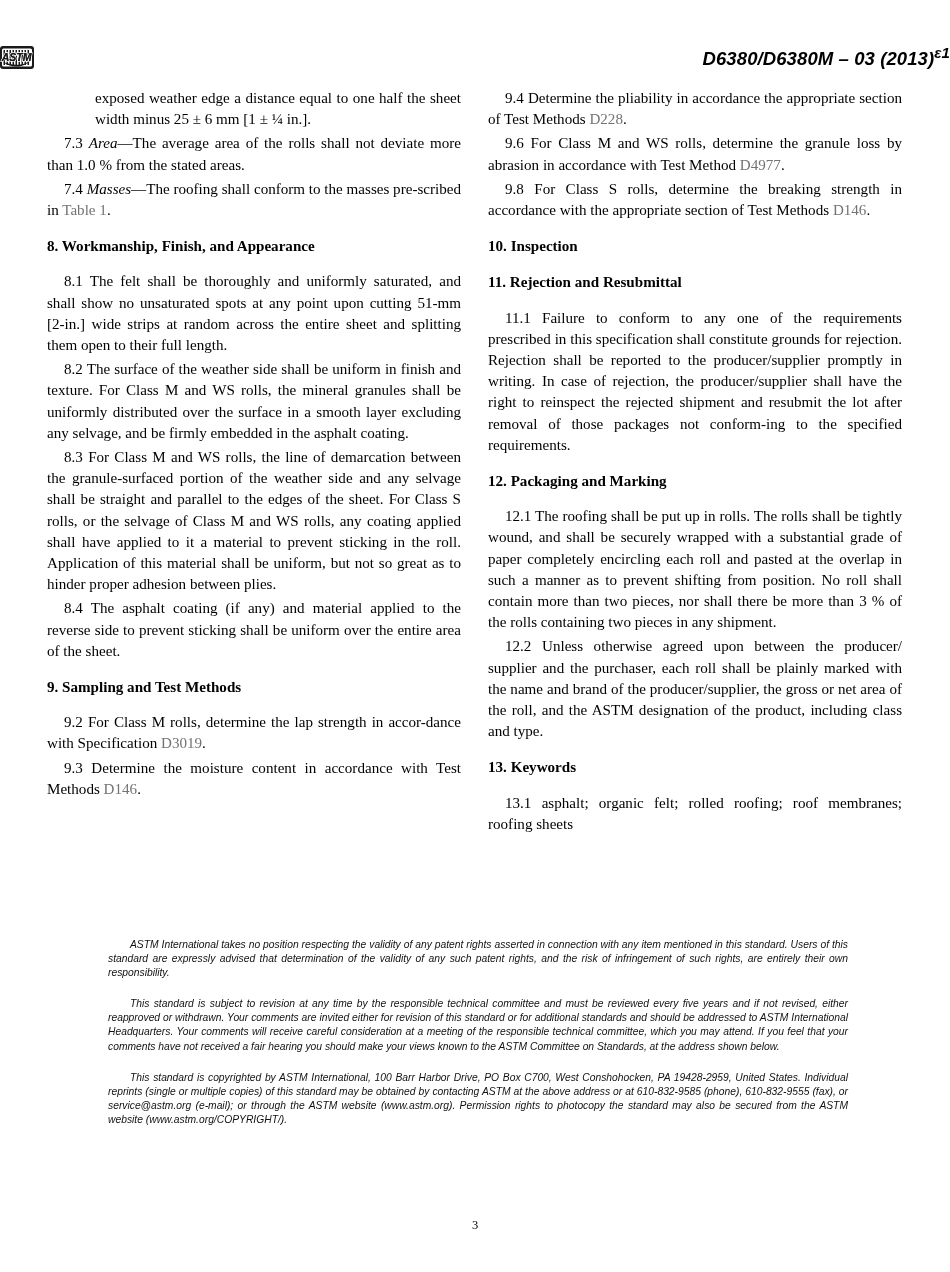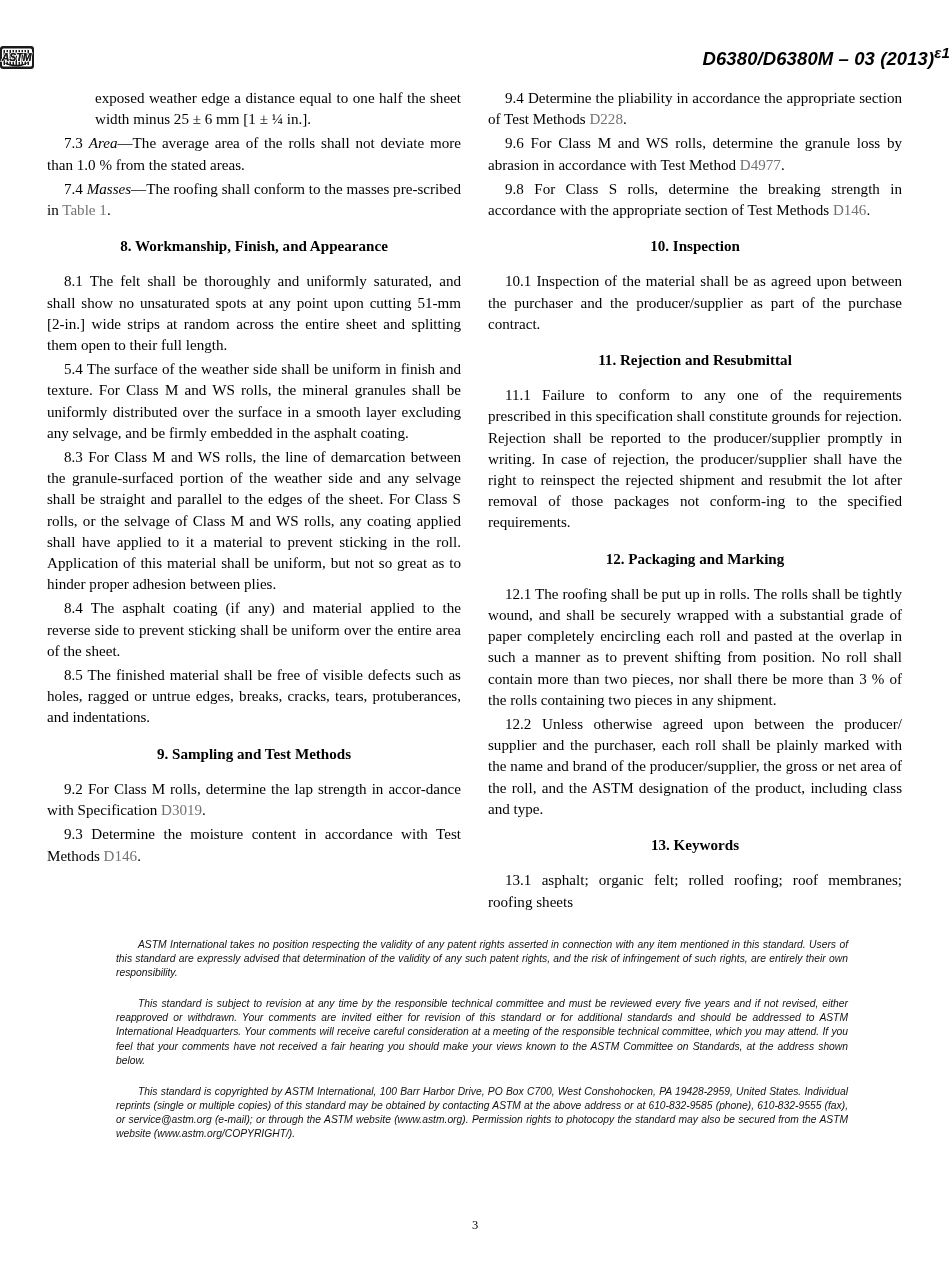--- a/index.html
+++ b/index.html
@@ -70,42 +70,42 @@
     hyphens: manual;
   }
   p.para + p.para { margin-top: 3px; }
   p.para.cont { text-indent: 0; margin-left: 48px; }
 
   h2.section-head {
     margin: 0;
     font-size: 15.1px;
     line-height: 21.2px;
     font-weight: bold;
-    text-align: center;
+    text-align: left;
     text-indent: 0;
   }
   h2.section-head.spaced { margin-top: 15px; }
   h2.section-head + p.para { margin-top: 14px; }
 
   .num { white-space: nowrap; }
   i.term { font-style: italic; }
   a.ref, span.ref {
     color: #737373;
     text-decoration: none;
   }
 
   
   .legal {
     position: absolute;
     left: 108px;
     width: 740px;
     top: 938px;
   }
   .legal p {
-    margin: 0 0 17px 8px;
+    margin: 0 0 17px 0;
     font-family: "Liberation Sans", "DejaVu Sans", sans-serif;
     font-style: italic;
     font-size: 10.3px;
     line-height: 14.1px;
     text-align: justify;
     text-indent: 22px;
     color: #111111;
   }
   .legal p:last-child { margin-bottom: 0; }
   .legal p.blk3 { margin-top: 6px; }
@@ -155,27 +155,26 @@
     <p class="para cont">exposed weather edge a distance equal to one half the sheet width minus 25 ± 6 mm [1 ± ¼ in.].</p>
 
     <p class="para"><span class="num">7.3</span> <i class="term">Area</i><span>—The average area of the rolls shall not deviate more than 1.0 % from the stated areas.</span></p>
 
     <p class="para"><span class="num">7.4</span> <i class="term">Masses</i><span>—The roofing shall conform to the masses pre-scribed in </span><a class="ref" href="#">Table 1</a><span>.</span></p>
 
     <h2 class="section-head spaced">8.  Workmanship, Finish, and Appearance</h2>
 
     <p class="para"><span class="num">8.1</span> <span>The felt shall be thoroughly and uniformly saturated, and shall show no unsaturated spots at any point upon cutting 51-mm [2-in.] wide strips at random across the entire sheet and splitting them open to their full length.</span></p>
 
-    <p class="para"><span class="num">5.4</span> <span>The surface of the weather side shall be uniform in finish and texture. For Class M and WS rolls, the mineral granules shall be uniformly distributed over the surface in a smooth layer excluding any selvage, and be firmly embedded in the asphalt coating.</span></p>
+    <p class="para"><span class="num">8.2</span> <span>The surface of the weather side shall be uniform in finish and texture. For Class M and WS rolls, the mineral granules shall be uniformly distributed over the surface in a smooth layer excluding any selvage, and be firmly embedded in the asphalt coating.</span></p>
 
     <p class="para"><span class="num">8.3</span> <span>For Class M and WS rolls, the line of demarcation between the granule-surfaced portion of the weather side and any selvage shall be straight and parallel to the edges of the sheet. For Class S rolls, or the selvage of Class M and WS rolls, any coating applied shall have applied to it a material to prevent sticking in the roll. Application of this material shall be uniform, but not so great as to hinder proper adhesion between plies.</span></p>
 
     <p class="para"><span class="num">8.4</span> <span>The asphalt coating (if any) and material applied to the reverse side to prevent sticking shall be uniform over the entire area of the sheet.</span></p>
 
-    <p class="para"><span class="num">8.5</span> <span>The finished material shall be free of visible defects such as holes, ragged or untrue edges, breaks, cracks, tears, protuberances, and indentations.</span></p>
 
     <h2 class="section-head spaced">9.  Sampling and Test Methods</h2>
 
 
     <p class="para"><span class="num">9.2</span> <span>For Class M rolls, determine the lap strength in accor-dance with Specification </span><a class="ref" href="#">D3019</a><span>.</span></p>
 
     <p class="para"><span class="num">9.3</span> <span>Determine the moisture content in accordance with Test Methods </span><a class="ref" href="#">D146</a><span>.</span></p>
 
   </div>
 
@@ -184,21 +183,20 @@
     <p class="para"><span class="num">9.4</span> <span>Determine the pliability in accordance the appropriate section of Test Methods </span><a class="ref" href="#">D228</a><span>.</span></p>
 
 
     <p class="para"><span class="num">9.6</span> <span>For Class M and WS rolls, determine the granule loss by abrasion in accordance with Test Method </span><a class="ref" href="#">D4977</a><span>.</span></p>
 
 
     <p class="para"><span class="num">9.8</span> <span>For Class S rolls, determine the breaking strength in accordance with the appropriate section of Test Methods </span><a class="ref" href="#">D146</a><span>.</span></p>
 
     <h2 class="section-head spaced">10.  Inspection</h2>
 
-    <p class="para"><span class="num">10.1</span> <span>Inspection of the material shall be as agreed upon between the purchaser and the producer/supplier as part of the purchase contract.</span></p>
 
     <h2 class="section-head spaced">11.  Rejection and Resubmittal</h2>
 
     <p class="para"><span class="num">11.1</span> <span>Failure to conform to any one of the requirements prescribed in this specification shall constitute grounds for rejection. Rejection shall be reported to the producer/supplier promptly in writing. In case of rejection, the producer/supplier shall have the right to reinspect the rejected shipment and resubmit the lot after removal of those packages not conform-ing to the specified requirements.</span></p>
 
     <h2 class="section-head spaced">12.  Packaging and Marking</h2>
 
     <p class="para"><span class="num">12.1</span> <span>The roofing shall be put up in rolls. The rolls shall be tightly wound, and shall be securely wrapped with a substantial grade of paper completely encircling each roll and pasted at the overlap in such a manner as to prevent shifting from position. No roll shall contain more than two pieces, nor shall there be more than 3 % of the rolls containing two pieces in any shipment.</span></p>
 
     <p class="para"><span class="num">12.2</span> <span>Unless otherwise agreed upon between the producer/ supplier and the purchaser, each roll shall be plainly marked with the name and brand of the producer/supplier, the gross or net area of the roll, and the ASTM designation of the product, including class and type.</span></p>

